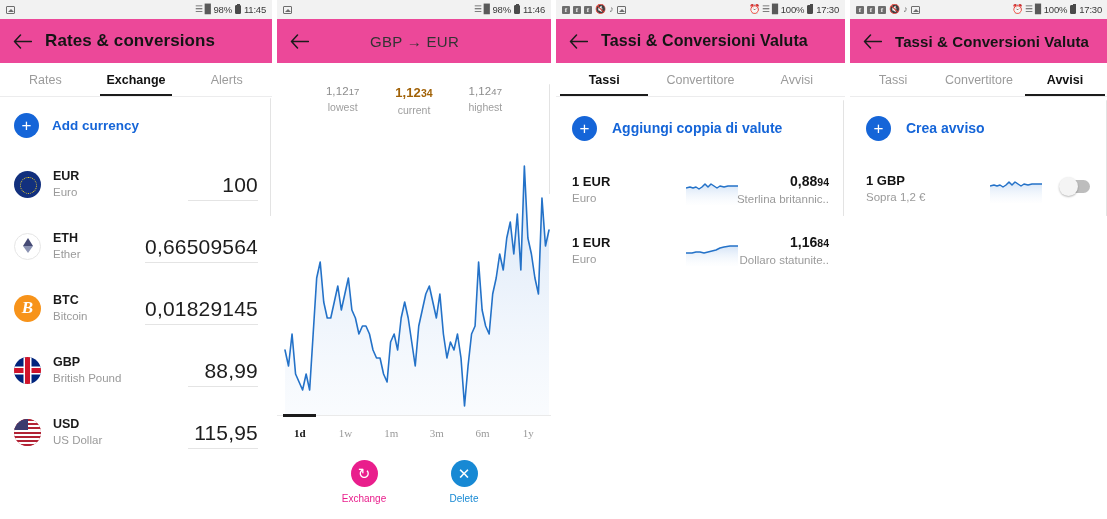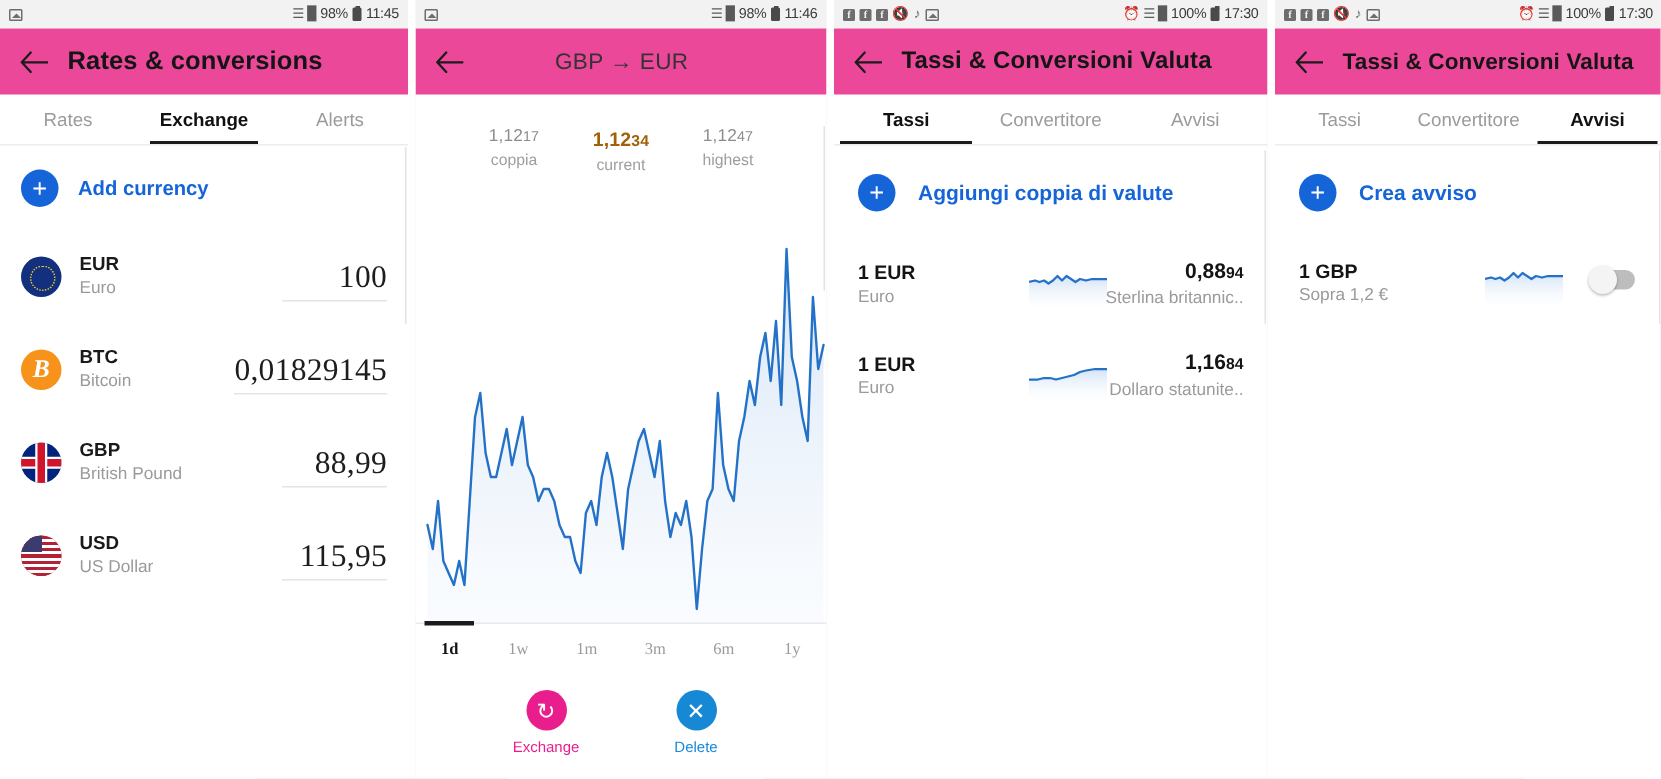--- a/index.html
+++ b/index.html
@@ -154,21 +154,21 @@
   .coin-usd .canton {
     position: absolute; left: 0; top: 0; width: 14px; height: 11px; background: #3c3b6e;
   }
   .cur-text { margin-left: 12px; }
   .cur-code { font-size: 12.5px; font-weight: bold; color: #1a1a1a; line-height: 15px; }
   .cur-name { font-size: 11.5px; color: #9a9a9a; line-height: 16px; }
   .cur-val {
     position: absolute; right: 0; bottom: 14px;
     font-size: 21px; color: #1d1d1d; letter-spacing: 0.2px;
     text-align: right; padding-bottom: 3px;
-    border-bottom: 1px solid #e4e4e4; min-width: 80px; font-family: Liberation Serif, serif;
+    border-bottom: 1px solid #e4e4e4; min-width: 80px;
   }
   .cur-val.underline-short { min-width: 70px; }
 
   
   .rate-stats {
     display: flex; justify-content: space-between;
     padding: 22px 30px 0 30px;
   }
   .stat { text-align: center; flex: 1; }
   .stat .num { font-size: 11.5px; color: #8c8c8c; letter-spacing: 0.1px; }
@@ -279,20 +279,28 @@
 
       <div class="cur-row">
         <div class="coin coin-eur"></div>
         <div class="cur-text">
           <div class="cur-code">EUR</div>
           <div class="cur-name">Euro</div>
         </div>
         <div class="cur-val underline-short">100</div>
       </div>
 
+      <div class="cur-row">
+        <div class="coin coin-eth"></div>
+        <div class="cur-text">
+          <div class="cur-code">ETH</div>
+          <div class="cur-name">Ether</div>
+        </div>
+        <div class="cur-val">0,66509564</div>
+      </div>
 
       <div class="cur-row">
         <div class="coin coin-btc">B</div>
         <div class="cur-text">
           <div class="cur-code">BTC</div>
           <div class="cur-name">Bitcoin</div>
         </div>
         <div class="cur-val">0,01829145</div>
       </div>
 
@@ -342,21 +350,21 @@
         <svg width="19" height="15" viewBox="0 0 19 15">
             <path d="M7.5 1 L1.5 7.5 L7.5 14 M1.5 7.5 H18.5" stroke="#1b1b1b" stroke-width="1.5" fill="none" stroke-linecap="round" stroke-linejoin="round"></path>
           </svg>
       </div>
       <div class="apptitle center">GBP → EUR</div>
     </div>
 
     <div class="rate-stats">
       <div class="stat">
         <div class="num"><span>1,12</span><span class="sm">17</span></div>
-        <div class="lbl">coppia</div>
+        <div class="lbl">lowest</div>
       </div>
       <div class="stat current">
         <div class="num"><span>1,12</span><span class="sm">34</span></div>
         <div class="lbl">current</div>
       </div>
       <div class="stat">
         <div class="num"><span>1,12</span><span class="sm">47</span></div>
         <div class="lbl">highest</div>
       </div>
     </div>

